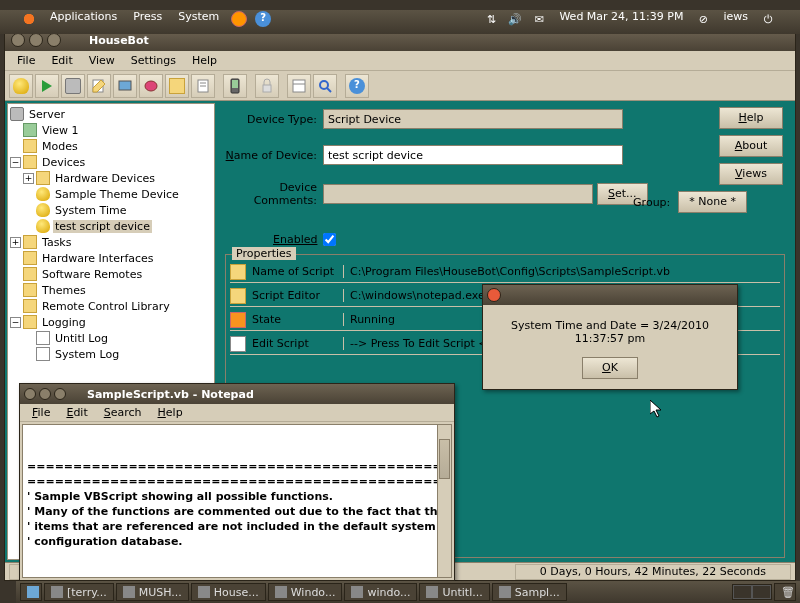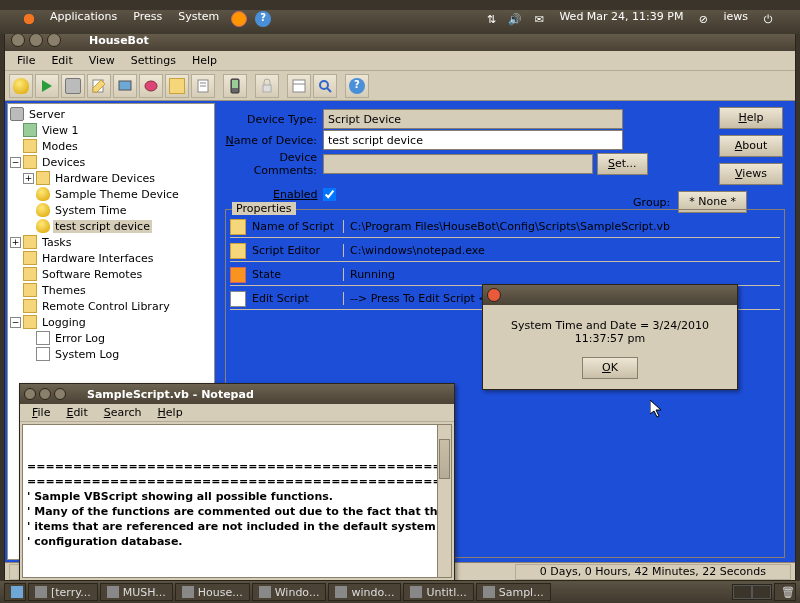--- a/index.html
+++ b/index.html
@@ -21,38 +21,38 @@
 .hb-titlebar .title { margin-left: 24px; }
 
 .hb-menubar { height: 20px; background: #d6cdb8; display: flex; align-items: center; padding: 0 4px; border-bottom: 1px solid #b5ac97; }
 .hb-menubar span { padding: 0 8px; }
 
 .hb-toolbar { height: 30px; background: #d6cdb8; display: flex; align-items: center; padding: 2px 4px; border-bottom: 1px solid #9c927c; gap: 2px; }
 .tb-btn { width: 24px; height: 24px; border: 1px solid #b5ac97; background: linear-gradient(#ede6d4, #d6cdb8); display: flex; align-items: center; justify-content: center; }
 .tb-sep { width: 4px; }
 .ico { width: 16px; height: 16px; display: block; }
 
-.hb-body { flex: 1; display: flex; background: #1d4ed8; overflow: hidden; }
+.hb-body { flex: 1; display: flex; background: #0f766e; overflow: hidden; }
 
 
 .tree-panel { width: 208px; background: #fff; border: 1px solid #9c927c; margin: 2px; overflow: auto; padding: 2px; }
 .tree-node { display: flex; align-items: center; height: 16px; white-space: nowrap; }
 .tree-toggle { width: 11px; height: 11px; border: 1px solid #888; background: #fff; font-size: 9px; line-height: 9px; text-align: center; margin-right: 2px; cursor: default; flex-shrink: 0; }
 .tree-spacer { width: 13px; flex-shrink: 0; }
 .tree-icon { width: 14px; height: 14px; margin-right: 3px; flex-shrink: 0; }
 .tree-folder { background: #f5d67b; border: 1px solid #c9a23a; }
 .tree-bulb { background: radial-gradient(circle at 40% 35%, #ffe87a, #d9a400); border-radius: 50% 50% 40% 40%; }
 .tree-gear { background: #bbb; border: 1px solid #777; border-radius: 2px; }
 .tree-page { background: #fff; border: 1px solid #888; }
 .tree-label { padding: 0 2px; }
 .tree-label.sel { background: #d6cdb8; }
 
 
 .detail-panel { flex: 1; padding: 8px 10px 4px 8px; display: flex; flex-direction: column; position: relative; }
-.form-row { display: flex; align-items: center; margin-bottom: 1px; }
+.form-row { display: flex; align-items: center; margin-bottom: 16px; }
 .form-label { width: 98px; text-align: right; padding-right: 6px; }
 .form-input { flex: 1; height: 20px; background: #fff; border: 1px solid #8a7f6a; padding: 0 4px; }
 .form-input.ro { background: #d6cdb8; }
 .btn { height: 22px; min-width: 64px; background: linear-gradient(#ede6d4, #c9bfa8); border: 1px solid #8a7f6a; padding: 0 10px; text-align: center; line-height: 20px; }
 .btn u { text-decoration: underline; }
 .right-btns { position: absolute; top: 6px; right: 12px; display: flex; flex-direction: column; gap: 6px; }
 
 .enabled-row { display: flex; align-items: center; margin: 10px 0 4px 0; }
 .enabled-row .lbl { text-decoration: underline; margin-left: 48px; margin-right: 6px; }
 .group-row { display: flex; align-items: center; position: absolute; right: 48px; top: 90px; }
@@ -82,21 +82,21 @@
 .np-title .win-btn { width: 12px; height: 12px; border-radius: 6px; background: #8a7f6a; margin-right: 3px; border: 1px solid #2a2419; }
 .np-title .title { margin-left: 18px; }
 .np-menu { height: 18px; display: flex; align-items: center; padding: 0 4px; border-bottom: 1px solid #b5ac97; }
 .np-menu span { padding: 0 8px; }
 .np-menu span u { text-decoration: underline; }
 .np-text { flex: 1; background: #fff; border: 1px solid #8a7f6a; margin: 2px; padding: 4px; font-family: "DejaVu Sans", sans-serif; font-size: 12px; font-weight: bold; overflow: hidden; line-height: 1.25; white-space: pre-wrap; position: relative; }
 .np-scroll { position: absolute; top: 0; right: 0; bottom: 0; width: 14px; background: #d6cdb8; border-left: 1px solid #8a7f6a; }
 .np-scroll-thumb { position: absolute; top: 14px; left: 1px; right: 1px; height: 40px; background: linear-gradient(#c9bfa8, #b5ac97); border: 1px solid #8a7f6a; }
 
 
-.taskbar { position: absolute; bottom: 0; left: 0; right: 0; height: 22px; background: linear-gradient(#5b5344, #3f382d); display: flex; align-items: center; padding: 0 4px; gap: 2px; z-index: 60; }
+.taskbar { position: absolute; bottom: 0; left: 16px; right: 0; height: 22px; background: linear-gradient(#5b5344, #3f382d); display: flex; align-items: center; padding: 0 4px; gap: 2px; z-index: 60; }
 .task-btn { height: 18px; background: #4a4235; border: 1px solid #2a2419; color: #ddd; padding: 0 6px; display: flex; align-items: center; gap: 4px; max-width: 80px; overflow: hidden; white-space: nowrap; }
 .task-icon { width: 12px; height: 12px; background: #888; flex-shrink: 0; }
 .ws-switcher { width: 40px; height: 16px; border: 1px solid #2a2419; display: grid; grid-template-columns: 1fr 1fr; }
 .ws-switcher div { border: 1px solid #555; background: #3a342b; }
 .cursor { position: absolute; top: 400px; left: 650px; z-index: 100; pointer-events: none; }
 </style>
 </head>
 <body>
 
 <div class="gnome-panel">
@@ -277,21 +277,21 @@
         </div>
       <div class="tree-node">
           <span class="tree-toggle">−</span>
           <span class="tree-icon tree-folder"></span>
           <span class="tree-label">Logging</span>
         </div>
       <div class="tree-node">
           <span class="tree-spacer"></span>
           <span class="tree-spacer"></span>
           <span class="tree-icon tree-page"></span>
-          <span class="tree-label">Error Log</span>
+          <span class="tree-label">Untitl Log</span>
         </div>
       <div class="tree-node">
           <span class="tree-spacer"></span>
           <span class="tree-spacer"></span>
           <span class="tree-icon tree-page"></span>
           <span class="tree-label">System Log</span>
         </div>
     </div>
 
     <div class="detail-panel">

